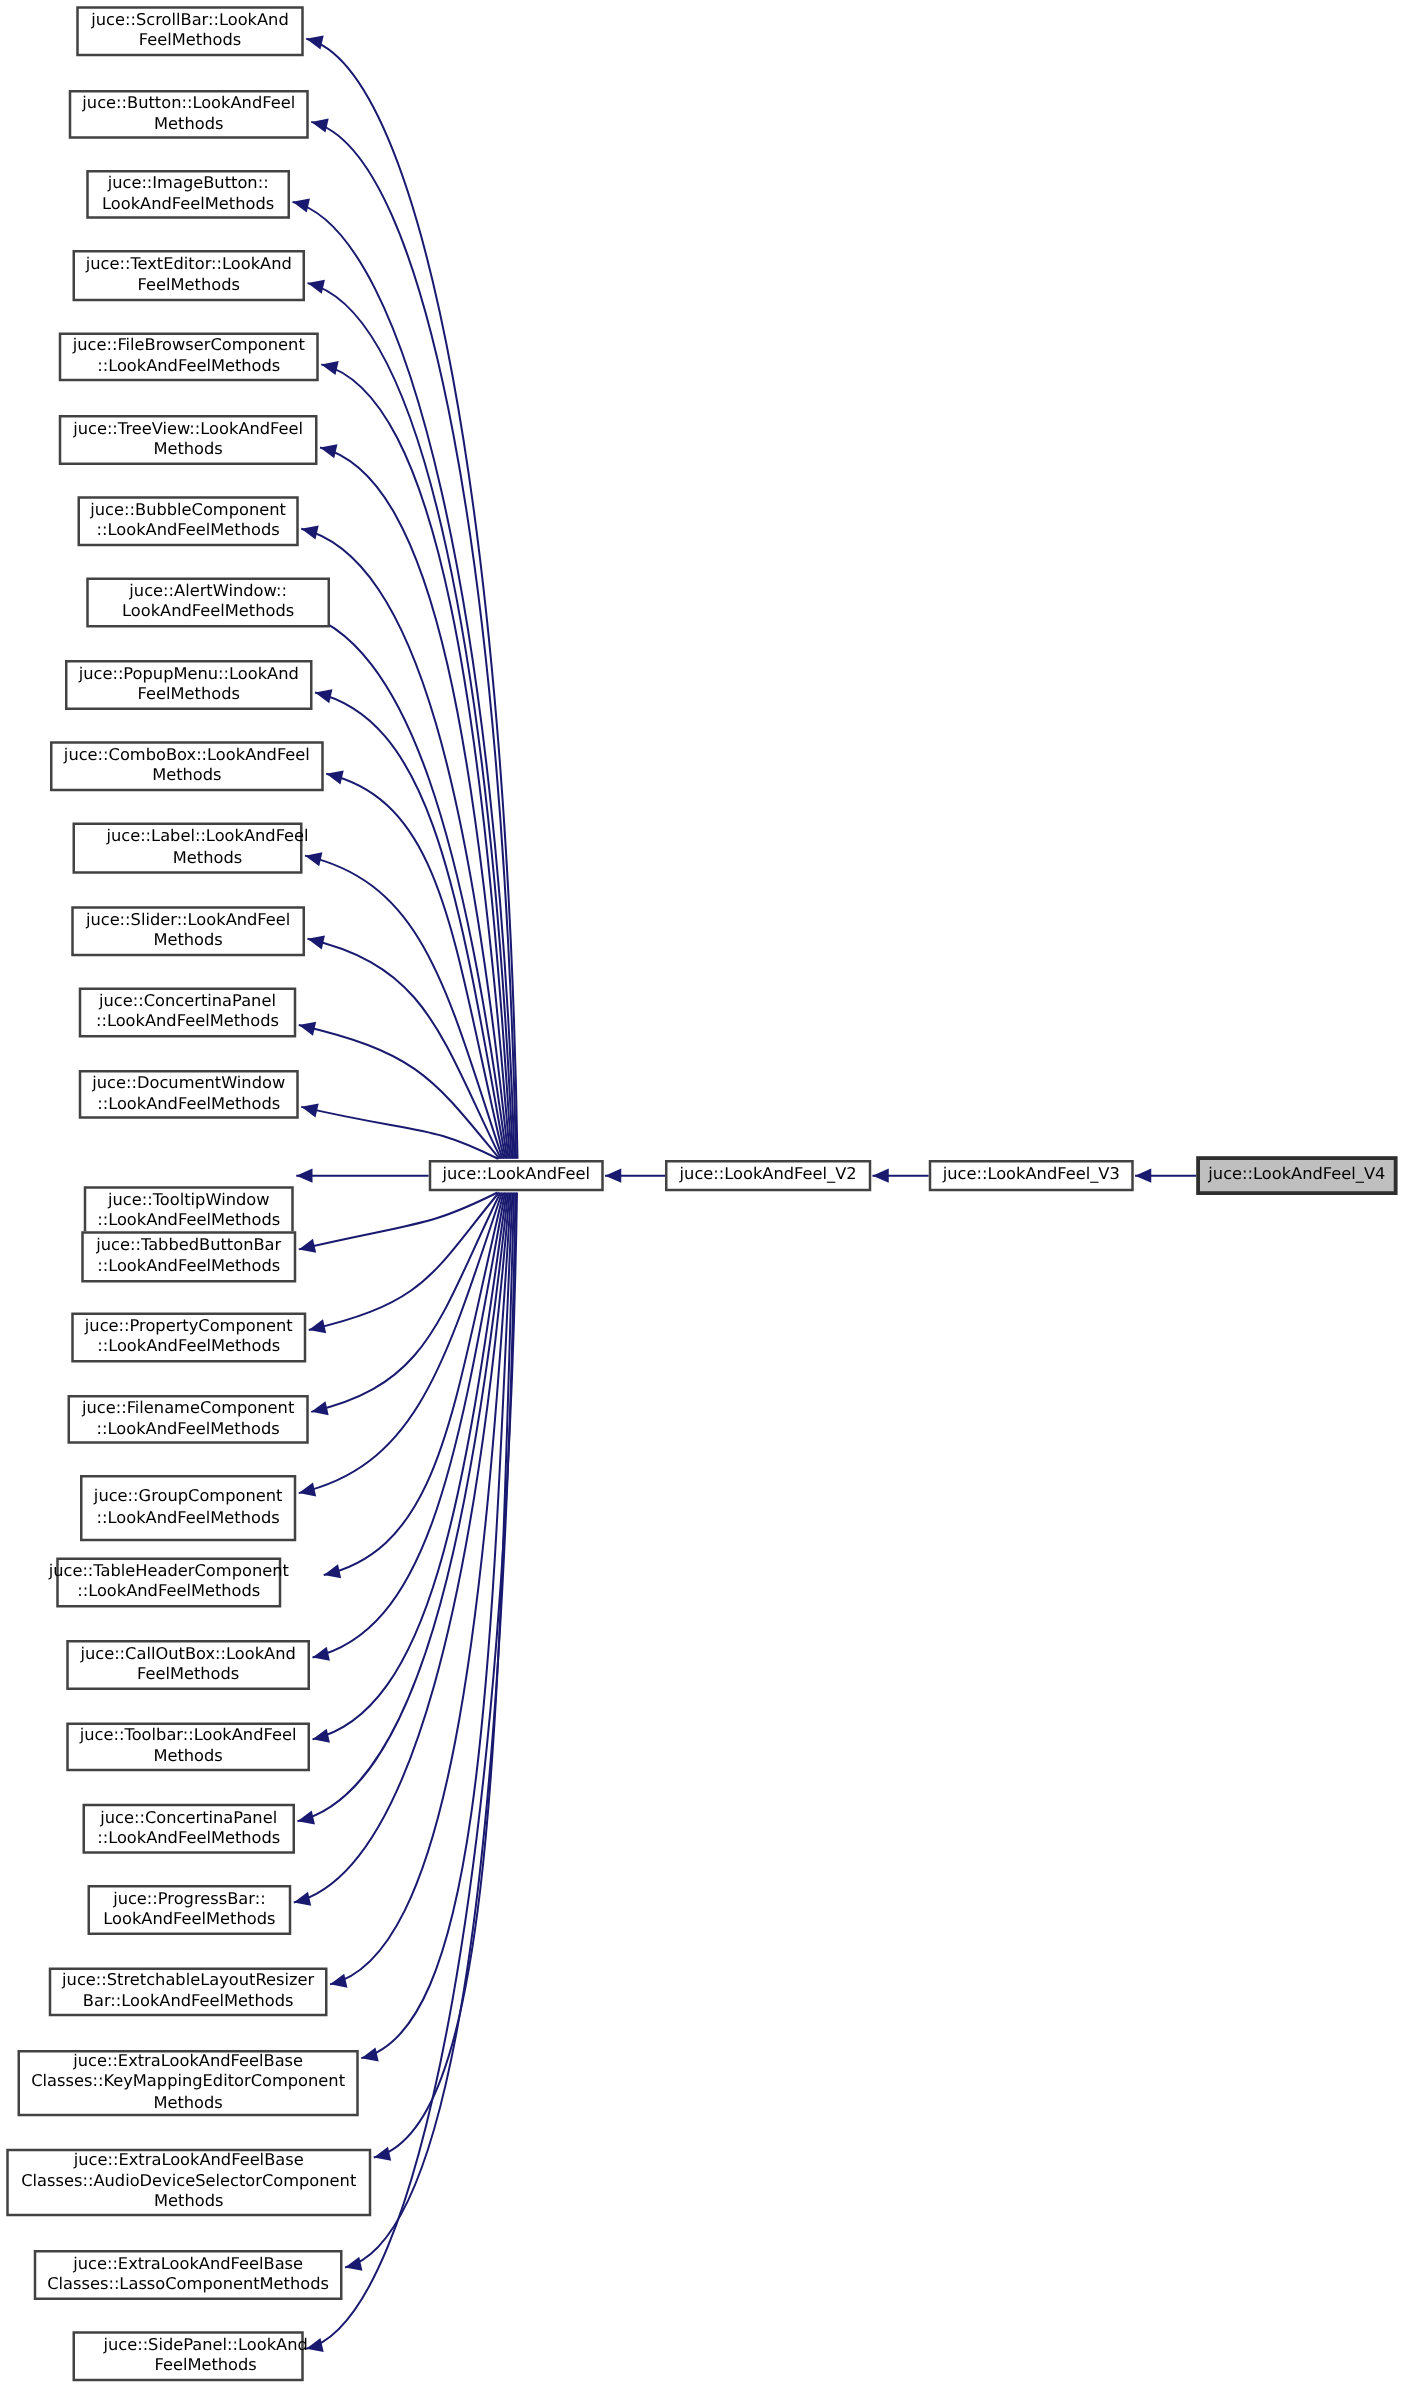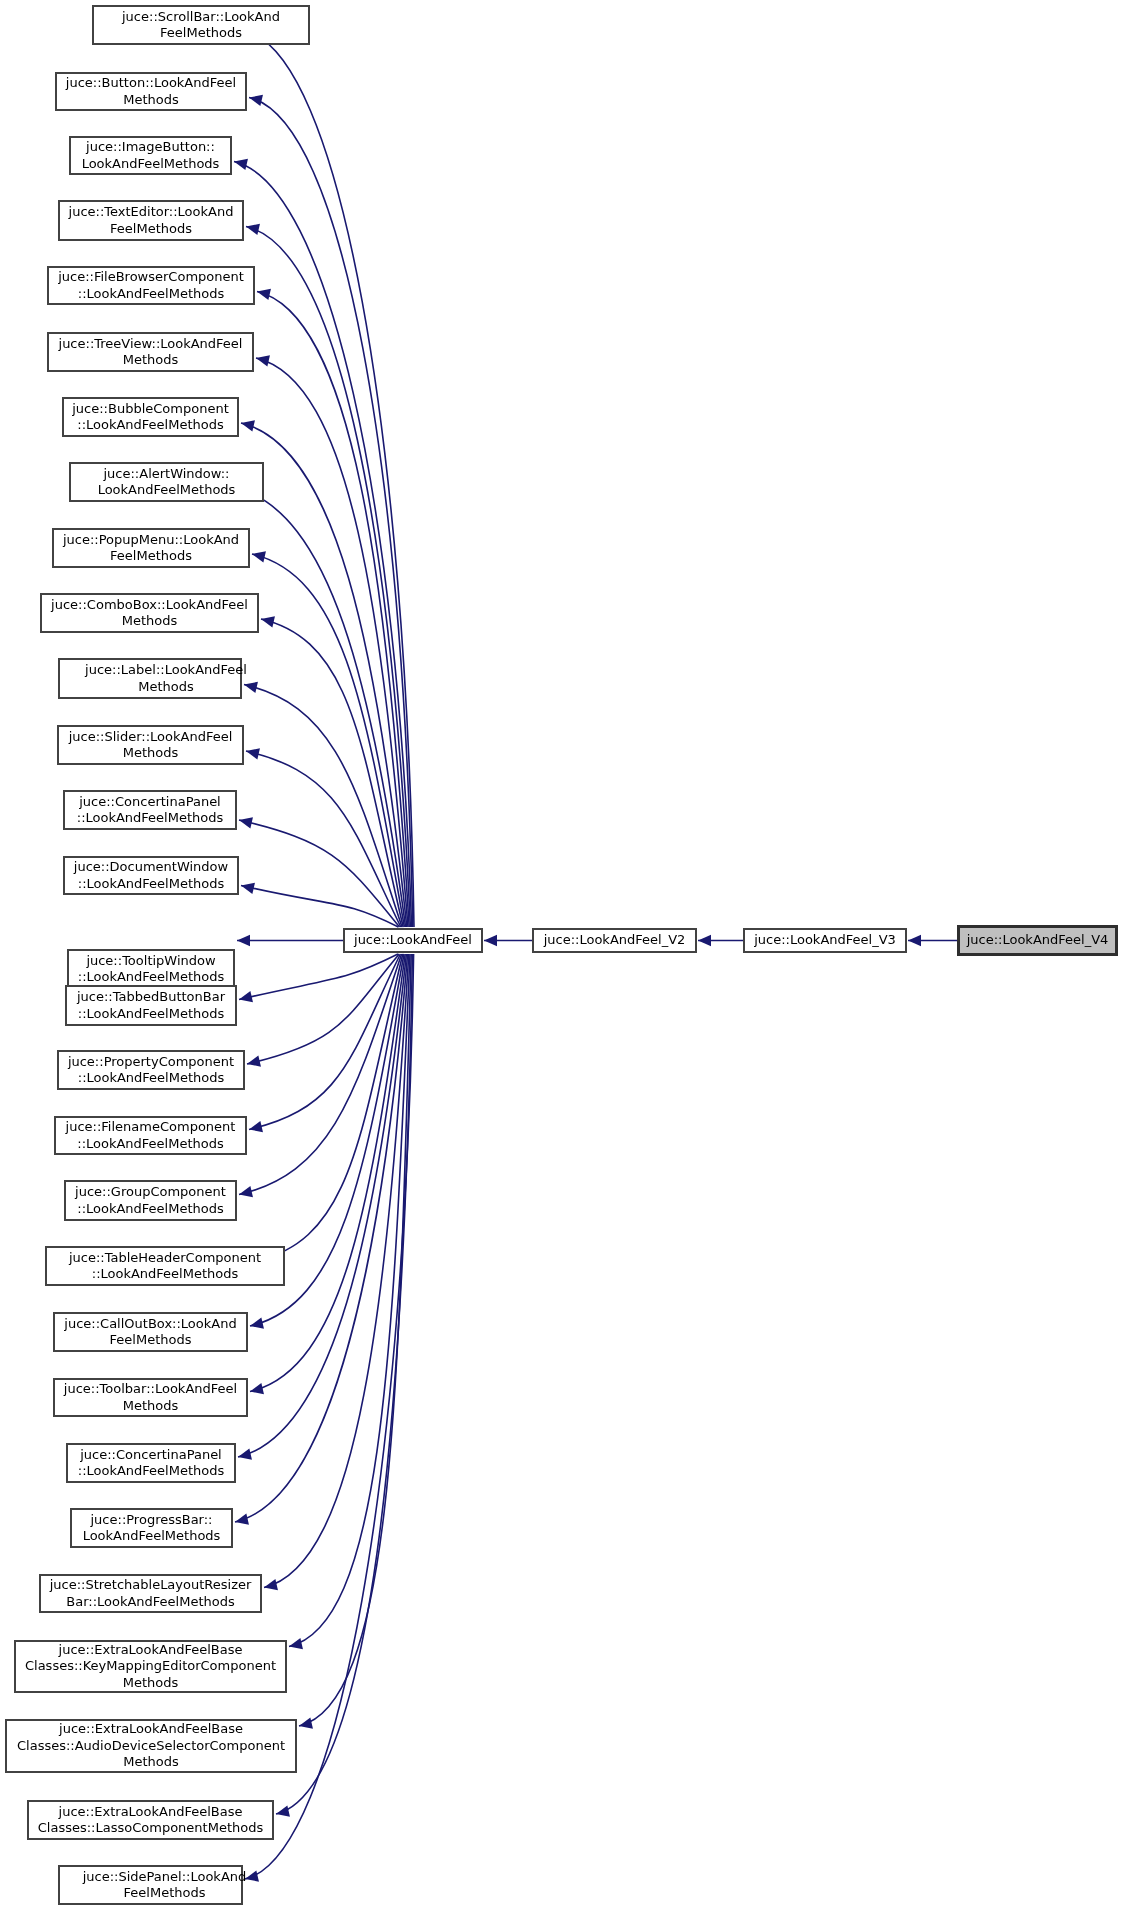--- a/index.html
+++ b/index.html
@@ -77,21 +77,21 @@
         <path d="M 410,954 C 392.75,1345.875 384,1624.5 289,1646.5" fill="none" stroke="#191970" stroke-width="1.6" marker-end="url(#arrowhead)"></path>
         <path d="M 411.2,954 C 398.71999999999997,1389.6 394,1704 299,1726" fill="none" stroke="#191970" stroke-width="1.6" marker-end="url(#arrowhead)"></path>
         <path d="M 412.4,954 C 404.35999999999996,1430.3 371,1792 276,1814" fill="none" stroke="#191970" stroke-width="1.6" marker-end="url(#arrowhead)"></path>
         <path d="M 413.6,954 C 405.6,1466.05 340,1857 245,1879" fill="none" stroke="#191970" stroke-width="1.6" marker-end="url(#arrowhead)"></path>
         <path d="M 532,940.5 L 484,940.5" fill="none" stroke="#191970" stroke-width="1.6" marker-end="url(#arrowhead)"></path>
         <path d="M 743,940.5 L 698,940.5" fill="none" stroke="#191970" stroke-width="1.6" marker-end="url(#arrowhead)"></path>
         <path d="M 957,940.5 L 908,940.5" fill="none" stroke="#191970" stroke-width="1.6" marker-end="url(#arrowhead)"></path>
       </g>
   </svg>
   <div id="nodes">
-      <div class="node" style="left: 61px; top: 5px; width: 218px; height: 40px; margin-left: 31px;">
+      <div class="node" style="left: 61px; top: 5px; width: 182px; height: 40px;">
         <div class="ln">juce::ScrollBar::LookAnd</div>
         <div class="ln">FeelMethods</div>
       </div>
       <div class="node" style="left: 55px; top: 72px; width: 192px; height: 39px;">
         <div class="ln">juce::Button::LookAndFeel</div>
         <div class="ln">Methods</div>
       </div>
       <div class="node" style="left: 69px; top: 136px; width: 163px; height: 39px;">
         <div class="ln">juce::ImageButton::</div>
         <div class="ln">LookAndFeelMethods</div>
@@ -149,25 +149,25 @@
         <div class="ln">::LookAndFeelMethods</div>
       </div>
       <div class="node" style="left: 57px; top: 1050px; width: 188px; height: 40px;">
         <div class="ln">juce::PropertyComponent</div>
         <div class="ln">::LookAndFeelMethods</div>
       </div>
       <div class="node" style="left: 54px; top: 1116px; width: 193px; height: 39px;">
         <div class="ln">juce::FilenameComponent</div>
         <div class="ln">::LookAndFeelMethods</div>
       </div>
-      <div class="node" style="left: 64px; top: 1180px; width: 173px; height: 41px;">
+      <div class="node" style="left: 64px; top: 1180px; width: 173px; height: 53px;">
         <div class="ln">juce::GroupComponent</div>
         <div class="ln">::LookAndFeelMethods</div>
       </div>
-      <div class="node" style="left: 45px; top: 1246px; width: 240px; height: 40px;">
+      <div class="node" style="left: 45px; top: 1246px; width: 180px; height: 40px;">
         <div class="ln">juce::TableHeaderComponent</div>
         <div class="ln">::LookAndFeelMethods</div>
       </div>
       <div class="node" style="left: 53px; top: 1312px; width: 195px; height: 40px;">
         <div class="ln">juce::CallOutBox::LookAnd</div>
         <div class="ln">FeelMethods</div>
       </div>
       <div class="node" style="left: 53px; top: 1378px; width: 195px; height: 39px;">
         <div class="ln">juce::Toolbar::LookAndFeel</div>
         <div class="ln">Methods</div>

